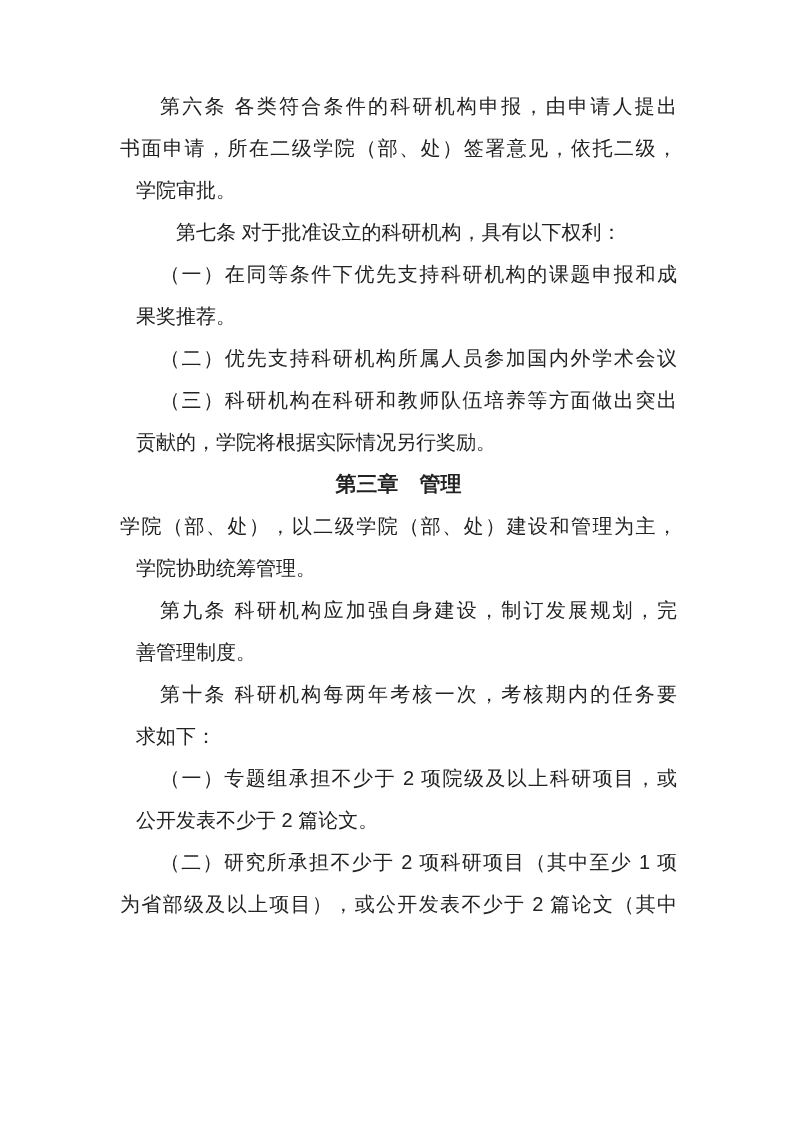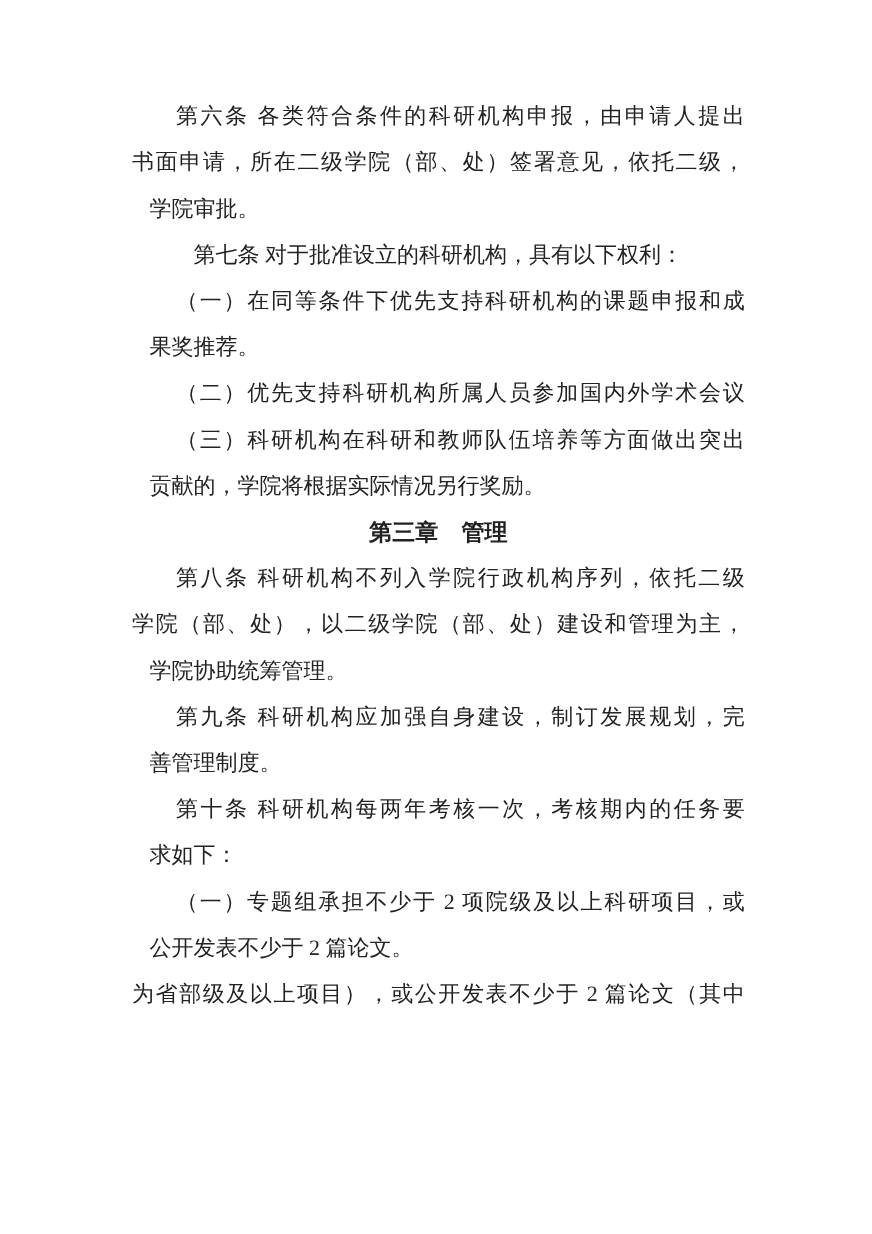--- a/index.html
+++ b/index.html
@@ -6,21 +6,21 @@
     margin: 0;
     padding: 0;
     background: #ffffff;
   }
   .page {
     position: relative;
     width: 793px;
     height: 1079px;
     background: #ffffff;
     overflow: hidden;
-    font-family: Liberation Serif, serif;
+    font-family: Liberation Sans, sans-serif;
   }
   .doc-body {
     position: absolute;
     left: 120px;
     top: 85px;
     width: 557px;
   }
   .line {
     height: 42px;
     line-height: 42px;
@@ -51,24 +51,24 @@
       <div class="line first">第六条 各类符合条件的科研机构申报，由申请人提出</div>
       <div class="line mid">书面申请，所在二级学院（部、处）签署意见，依托二级，</div>
       <div class="line end">学院审批。</div>
       <div class="line first-end">第七条 对于批准设立的科研机构，具有以下权利：</div>
       <div class="line first">（一）在同等条件下优先支持科研机构的课题申报和成</div>
       <div class="line end">果奖推荐。</div>
       <div class="line first">（二）优先支持科研机构所属人员参加国内外学术会议</div>
       <div class="line first">（三）科研机构在科研和教师队伍培养等方面做出突出</div>
       <div class="line end">贡献的，学院将根据实际情况另行奖励。</div>
       <div class="line heading">第三章　管理</div>
-      <div class="line first">第八条 科研机构不列入学院行政机构序列，依托二级</div>
       <div class="line mid">学院（部、处），以二级学院（部、处）建设和管理为主，</div>
       <div class="line end">学院协助统筹管理。</div>
       <div class="line first">第九条 科研机构应加强自身建设，制订发展规划，完</div>
       <div class="line end">善管理制度。</div>
       <div class="line first">第十条 科研机构每两年考核一次，考核期内的任务要</div>
       <div class="line end">求如下：</div>
       <div class="line first">（一）专题组承担不少于 2 项院级及以上科研项目，或</div>
       <div class="line end">公开发表不少于 2 篇论文。</div>
+      <div class="line first">（二）研究所承担不少于 2 项科研项目（其中至少 1 项</div>
       <div class="line mid">为省部级及以上项目），或公开发表不少于 2 篇论文（其中</div>
     </div>
 </div>
 
 </body></html>

